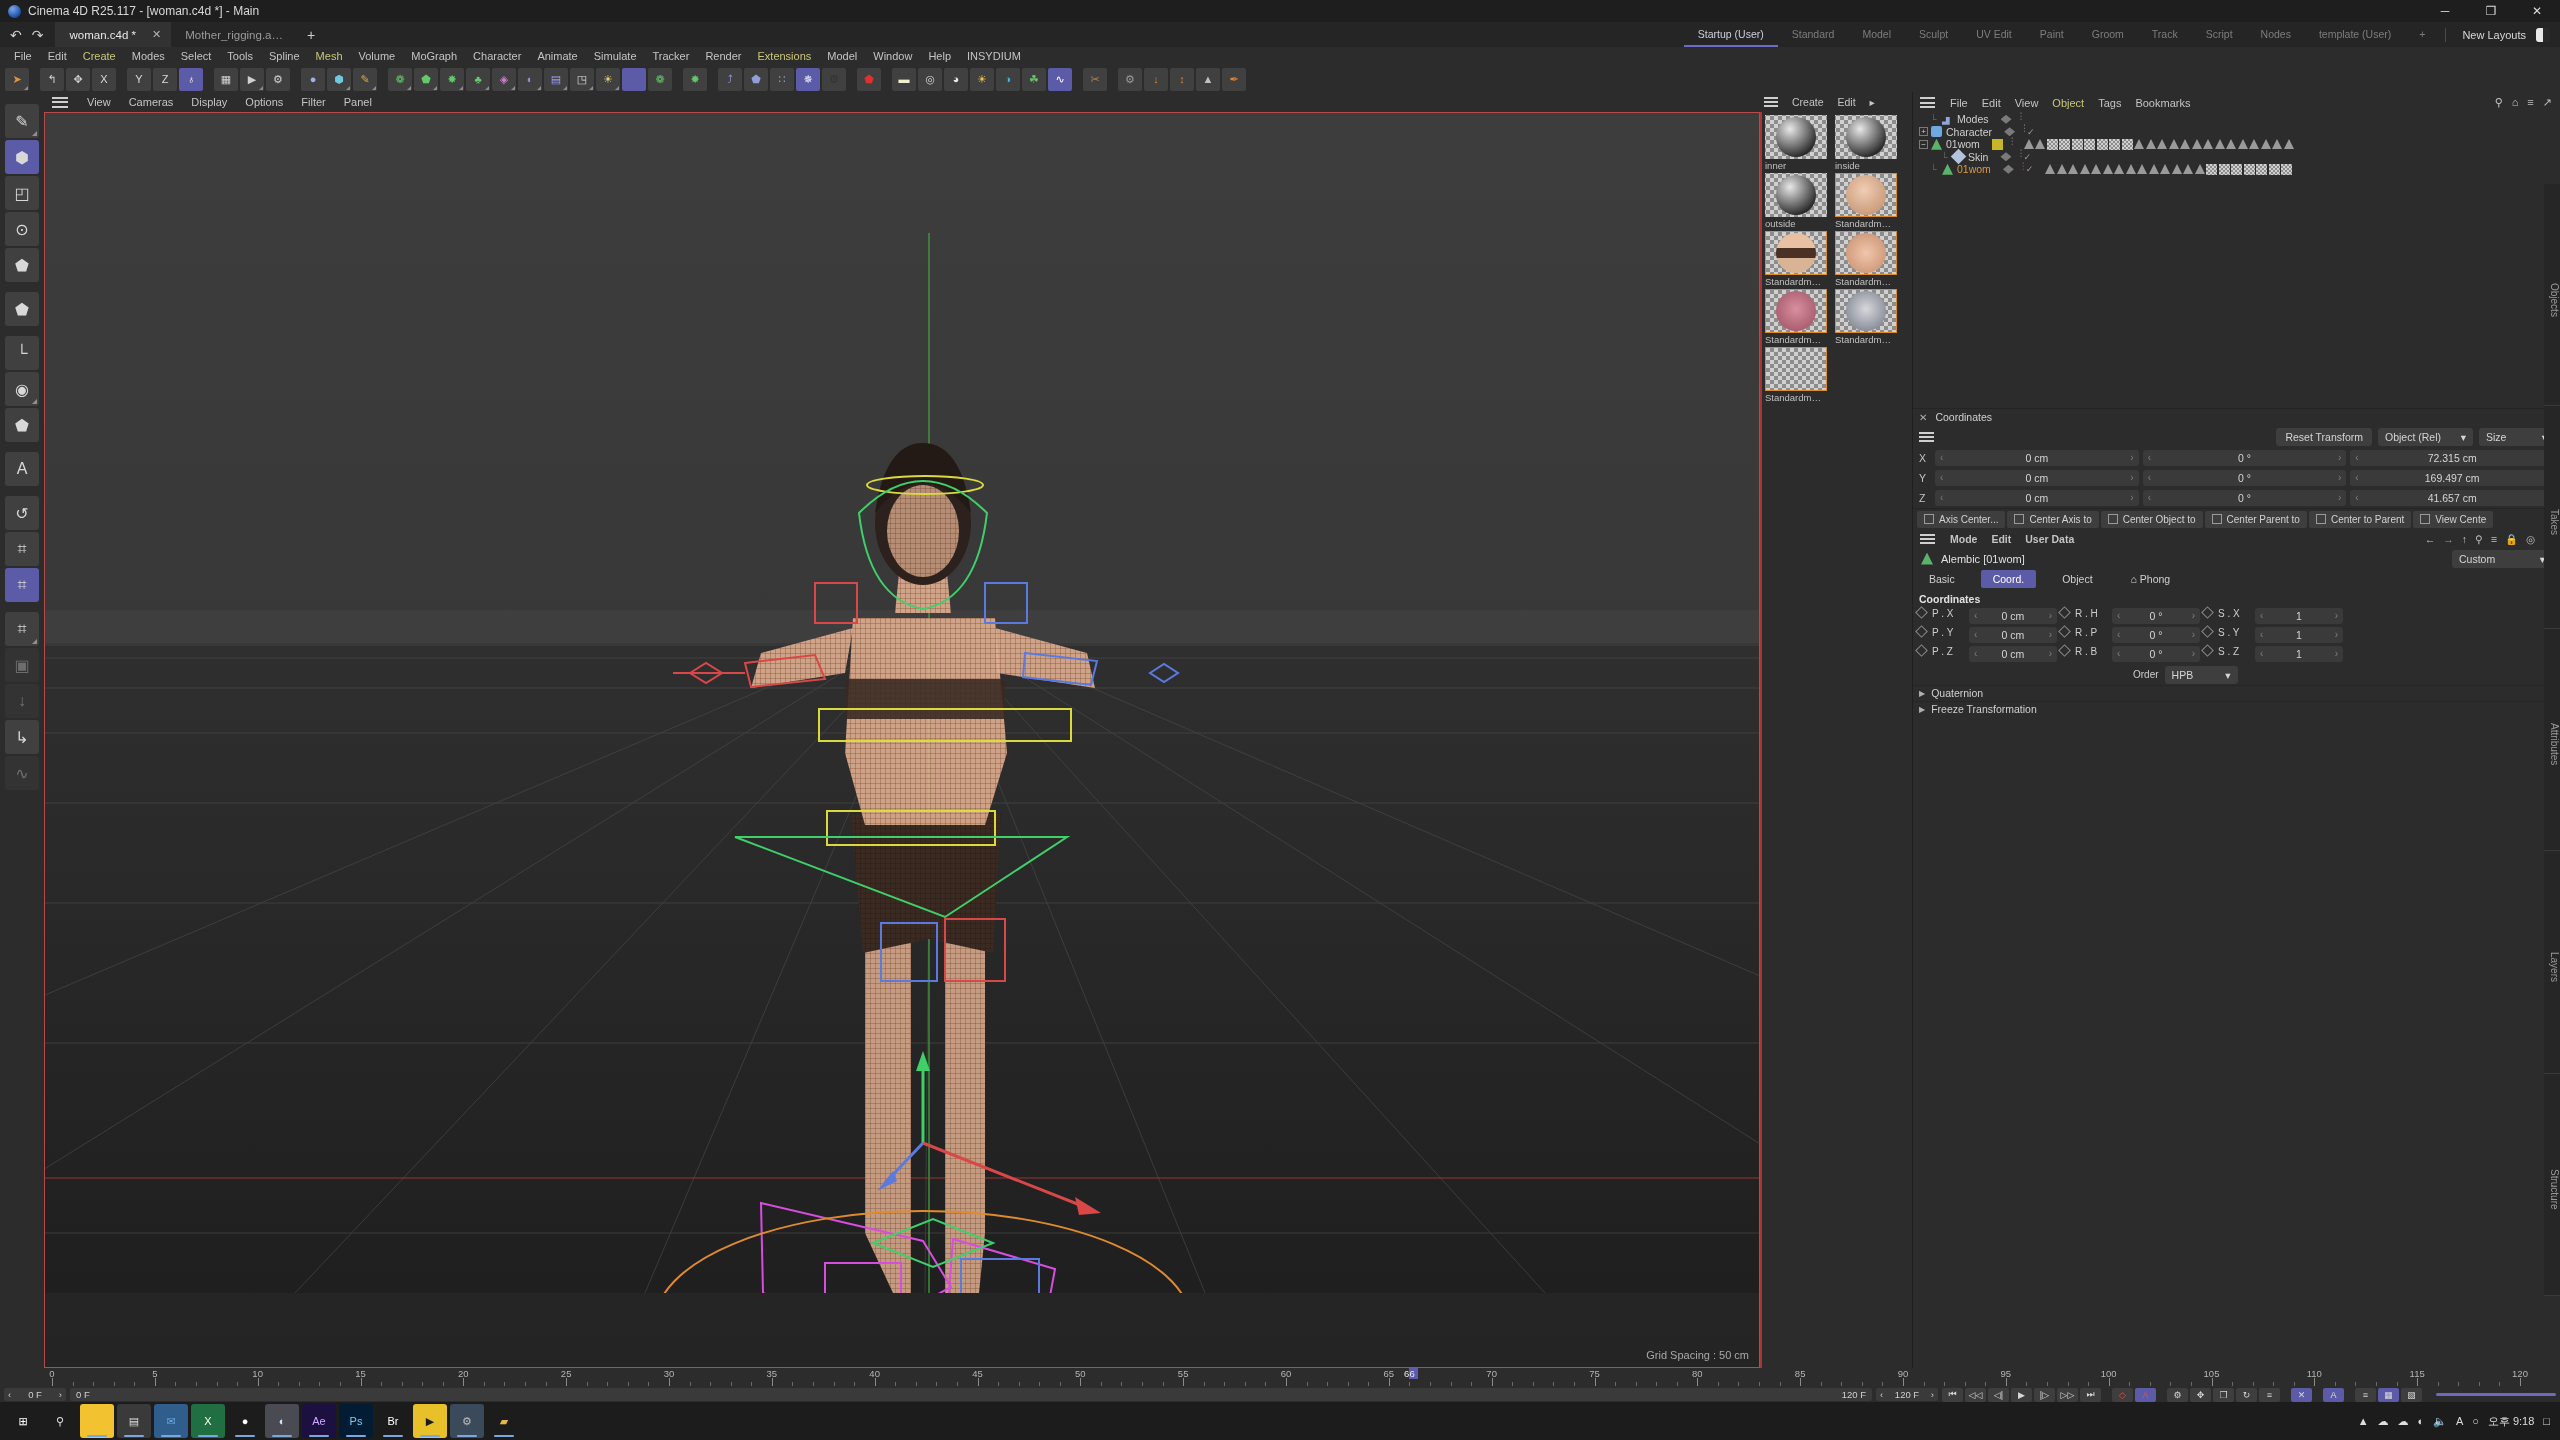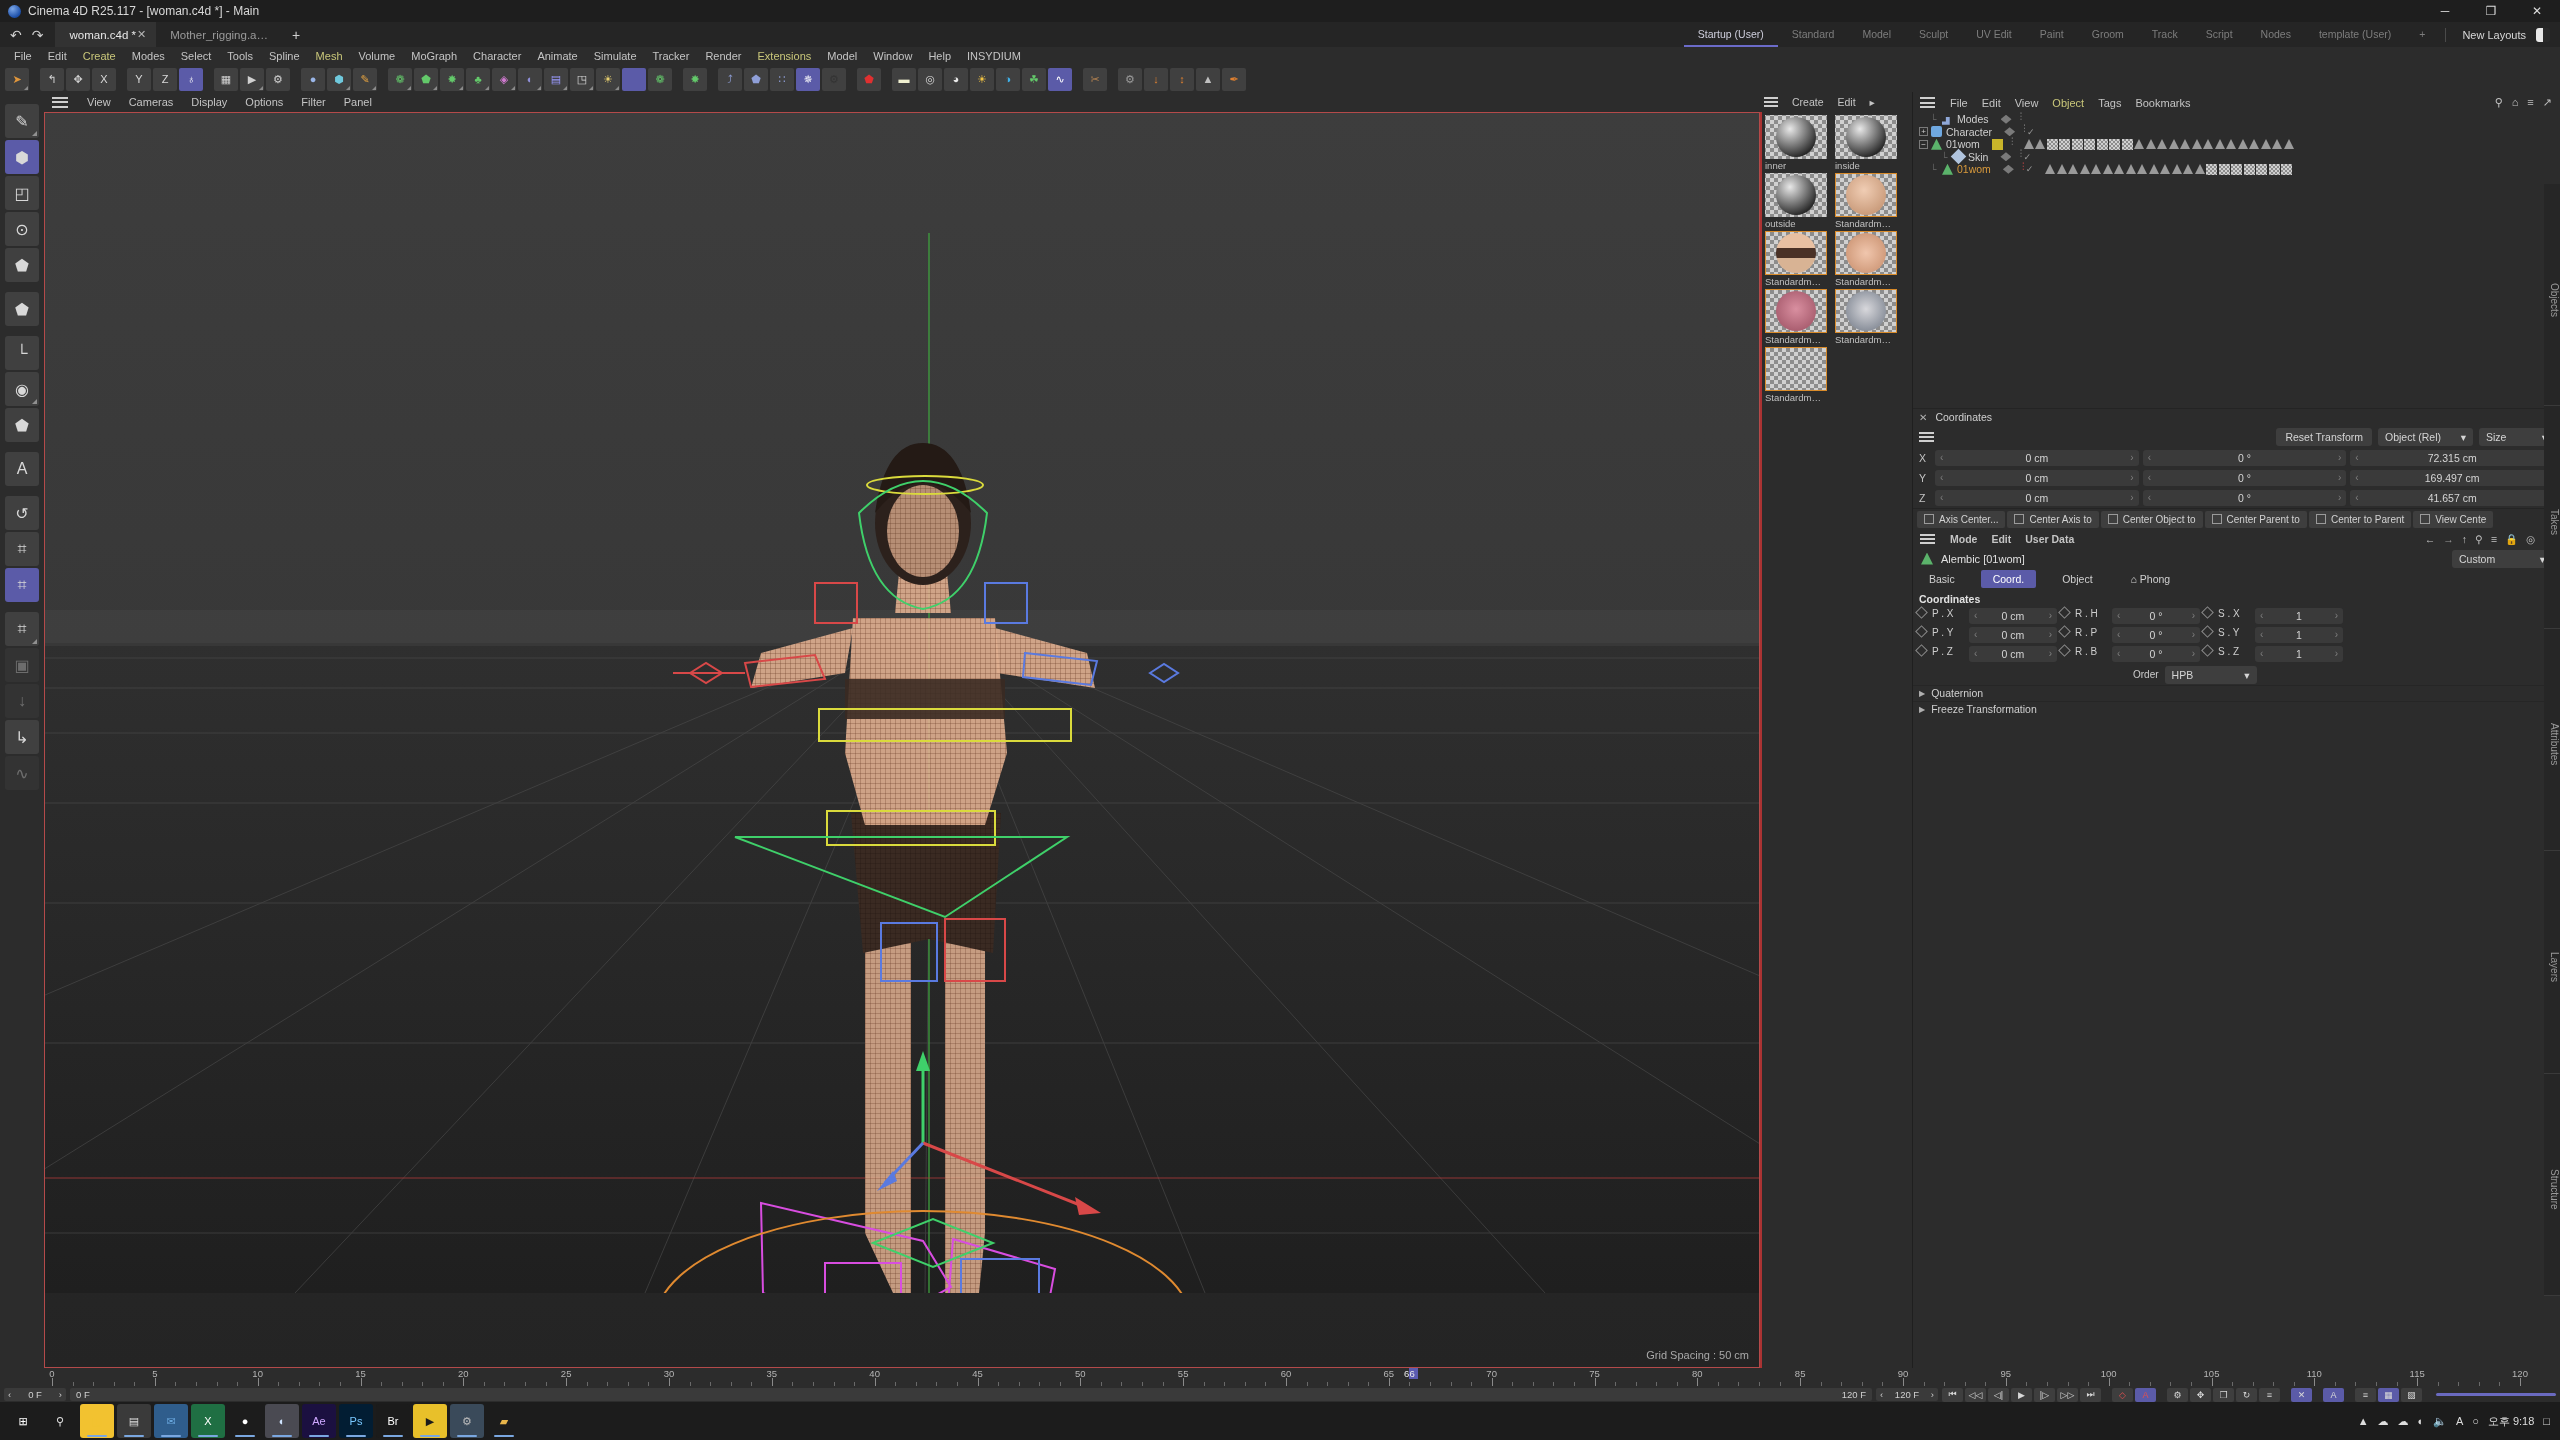--- a/index.html
+++ b/index.html
@@ -14,21 +14,21 @@
     background:radial-gradient(circle at 35% 30%, #7ba7e8, #1b4ea8 70%); margin-right:7px; }
   .titlebar .wbtns { margin-left:auto; display:flex; }
   .titlebar .wbtn { width:46px; height:22px; display:flex; align-items:center; justify-content:center;
     font-size:12px; color:#ddd; }
 
   
   .tabbar { height:25px; background:#252525; display:flex; align-items:center; padding-left:4px; }
   .undoredo { display:flex; gap:10px; padding:0 12px 0 6px; color:#cfcfcf; font-size:14px; }
   .undoredo span { cursor:pointer; }
   .doctab { height:25px; display:flex; align-items:center; padding:0 10px 0 14px; font-size:11.5px;
-    color:#9a9a9a; gap:1px; }
+    color:#9a9a9a; gap:16px; }
   .doctab.active { background:#323232; color:#e6e6e6; }
   .doctab .x { font-size:11px; color:#b5b5b5; }
   .tabplus { padding:0 14px; font-size:14px; color:#d0d0d0; }
 
   
   .layouttabs { position:absolute; right:0; top:22px; height:25px; display:flex; align-items:center;
     font-size:10.5px; color:#7d7d7d; }
   .layouttabs .lt { padding:0 14px; height:25px; line-height:25px; }
   .layouttabs .lt.active { color:#cfcfdd; border-bottom:2px solid #6b6bc9; }
   .layouttabs .sep { width:1px; height:14px; background:#4a4a4a; margin:0 6px; }
@@ -912,21 +912,21 @@
             <div class="numfield">
               <span class="arr">‹</span>
               <span class="val">1</span>
               <span class="arr">›</span>
             </div>
           </div>
         </div>
       <div class="orderrow">
         <span style="width:210px"></span>
         <span style="font-size:10px;color:#cdcdcd">Order</span>
-        <span class="sel-dd" style="width:92px">
+        <span class="sel-dd" style="width:73px">
           <span>HPB</span>
           <span>▾</span>
         </span>
       </div>
       <div class="collapse">
         <span class="caret">▶</span>
         <span>Quaternion</span>
       </div>
       <div class="collapse">
         <span class="caret">▶</span>

